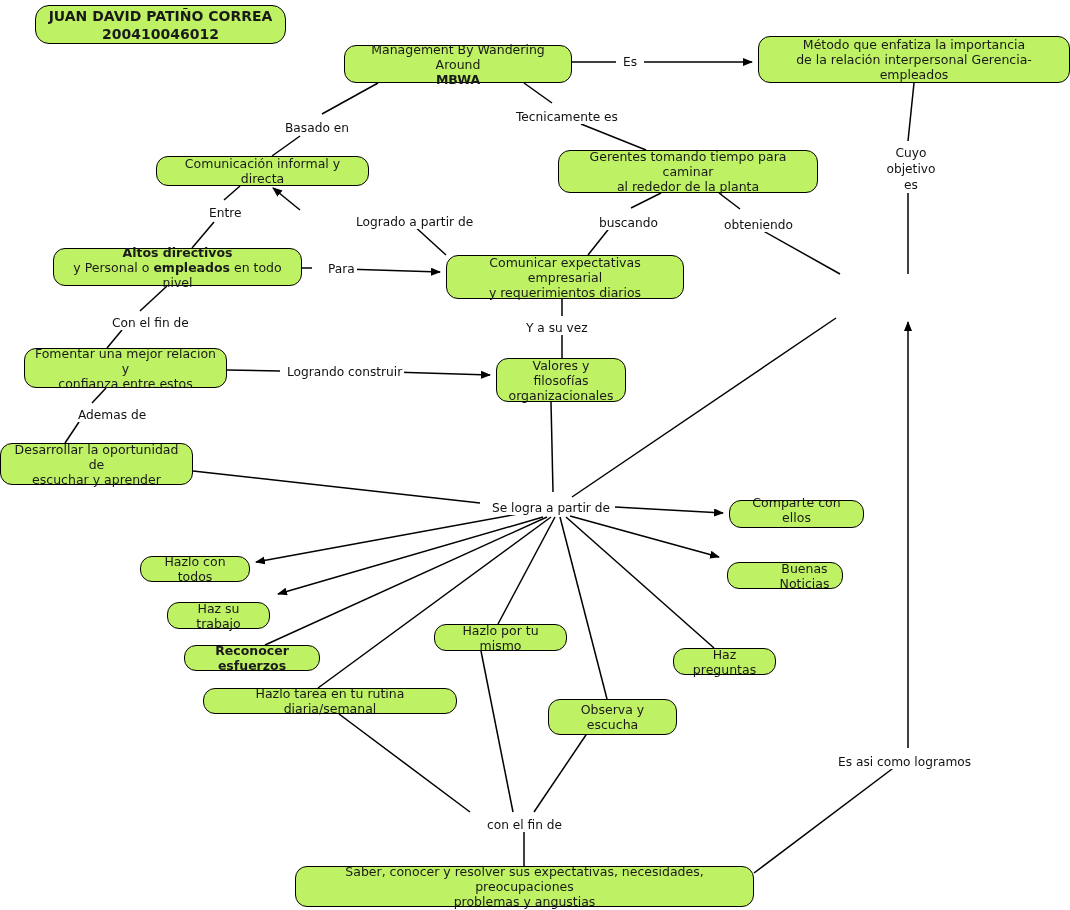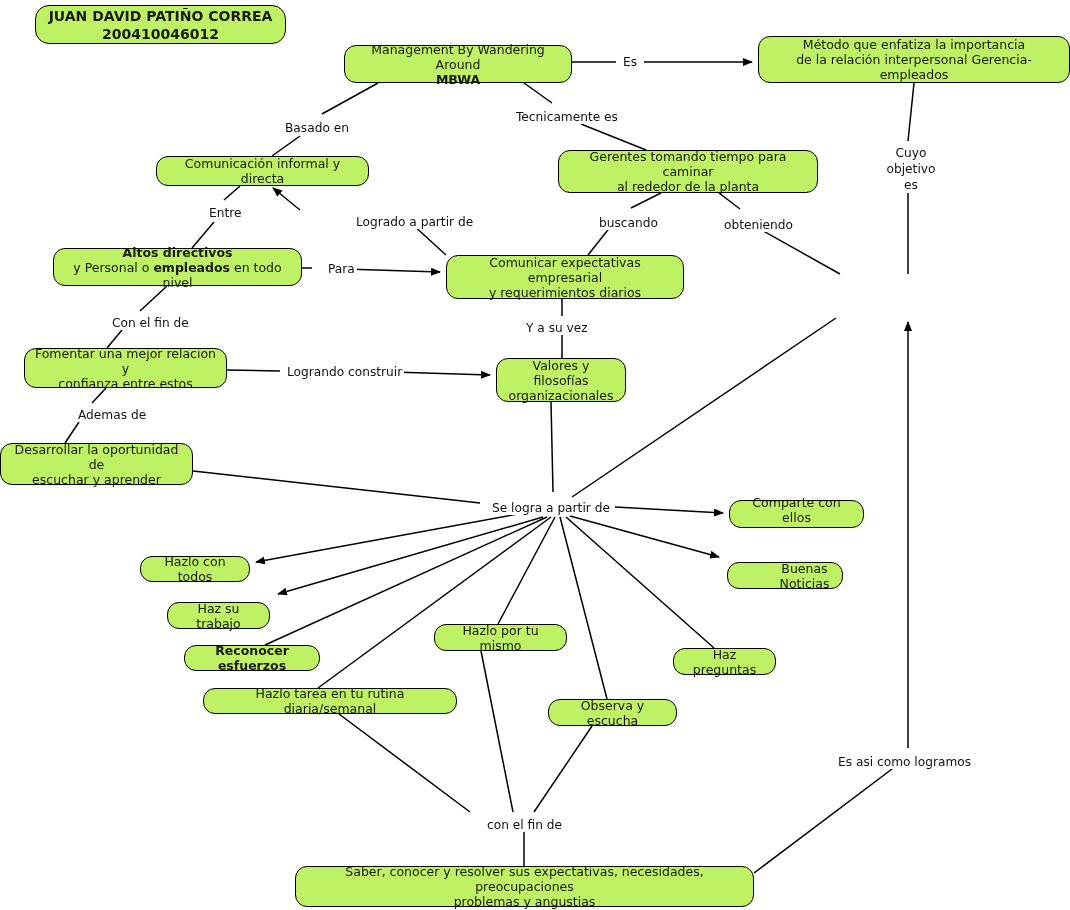--- a/index.html
+++ b/index.html
@@ -266,21 +266,21 @@
         <div>Haz preguntas</div>
       </div>
   </div>
 
   <div class="node" style="left:203px; top:688px; width:254px; height:26px;">
     <div class="inner">
         <div>Hazlo tarea en tu rutina diaria/semanal</div>
       </div>
   </div>
 
-  <div class="node" style="left:548px; top:699px; width:129px; height:27px;">
+  <div class="node" style="left:548px; top:699px; width:129px; height:36px;">
     <div class="inner">
         <div>Observa y escucha</div>
       </div>
   </div>
 
   <div class="node" style="left:295px; top:866px; width:459px; height:41px;">
     <div class="inner">
       <div>Saber, conocer y resolver sus expectativas, necesidades, preocupaciones</div>
       <div>problemas y angustias</div>
     </div>

